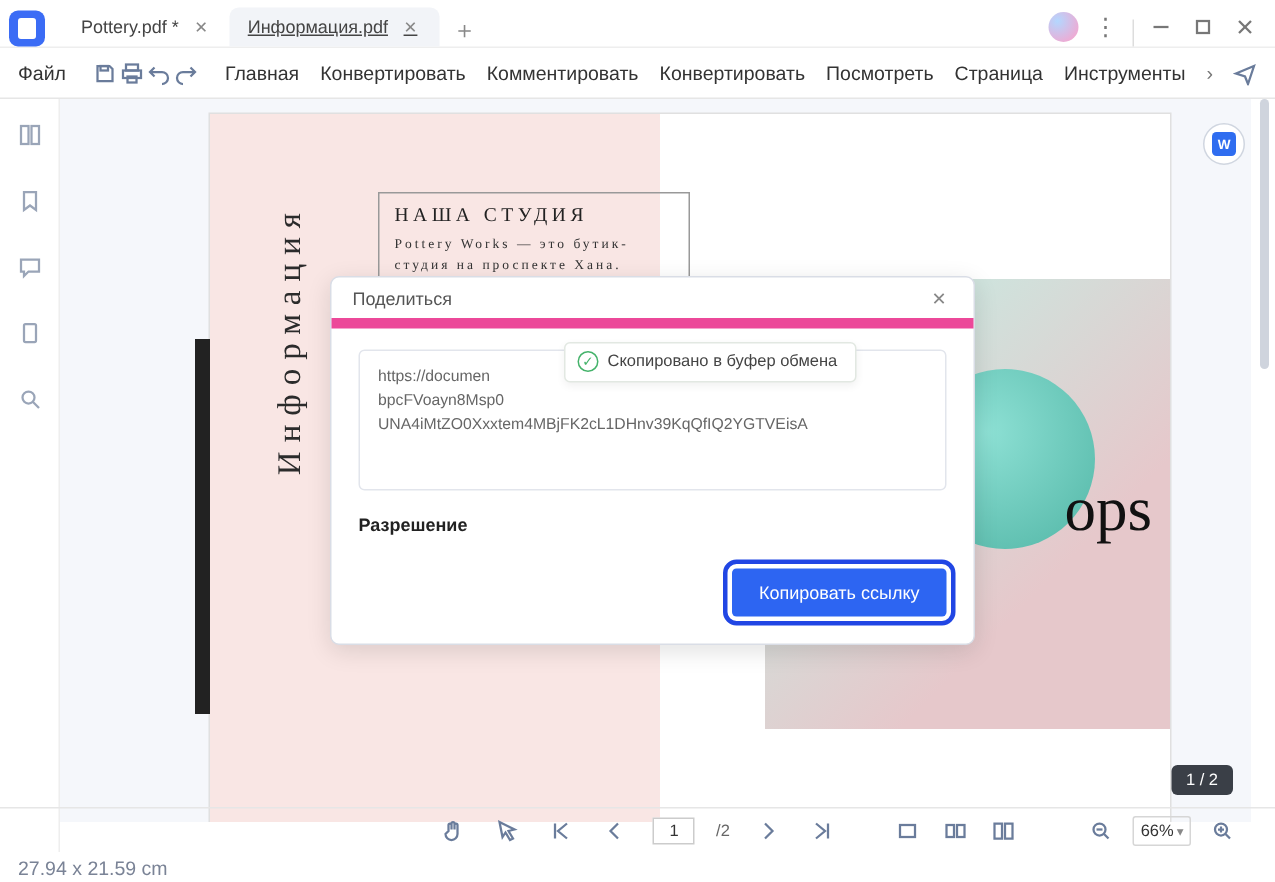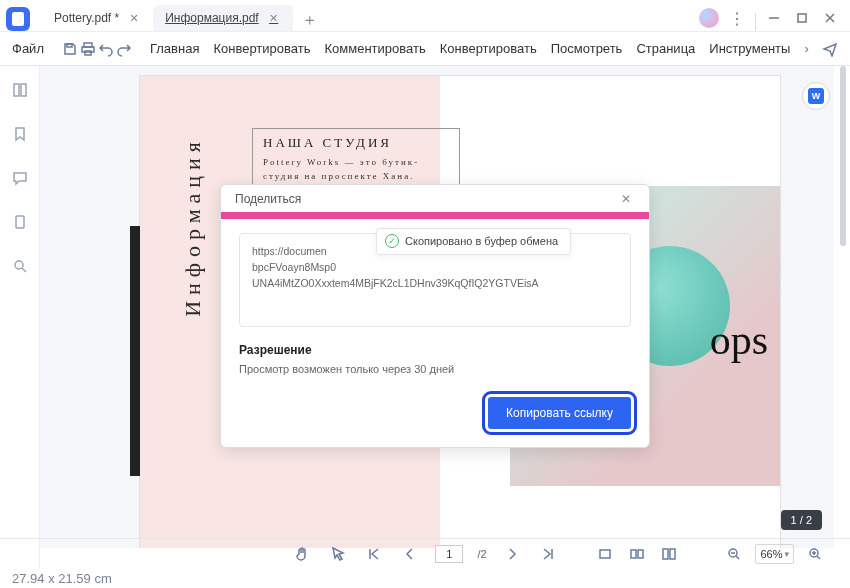--- a/index.html
+++ b/index.html
@@ -232,21 +232,20 @@
     <div class="link-box">
       <span style="white-space:pre-line">https://documen
 bpcFVoayn8Msp0
 UNA4iMtZO0Xxxtem4MBjFK2cL1DHnv39KqQfIQ2YGTVEisA</span>
       <div class="toast">
         <span class="toast-check">✓</span>
         <span>Скопировано в буфер обмена</span>
       </div>
     </div>
     <div class="perm-title">Разрешение</div>
-    <div class="perm-desc">Просмотр возможен только через 30 дней</div>
     <div class="dialog-footer">
       <button class="copy-btn">Копировать ссылку</button>
     </div>
   </div>
 </div>
 
 <div class="bottombar">
   <div class="bottom-icon">
       <svg viewBox="0 0 16 16">
         <path d="M5 8V4a1 1 0 0 1 2 0v3V3a1 1 0 0 1 2 0v4V4a1 1 0 0 1 2 0v6a4 4 0 0 1-8 0z"></path>

